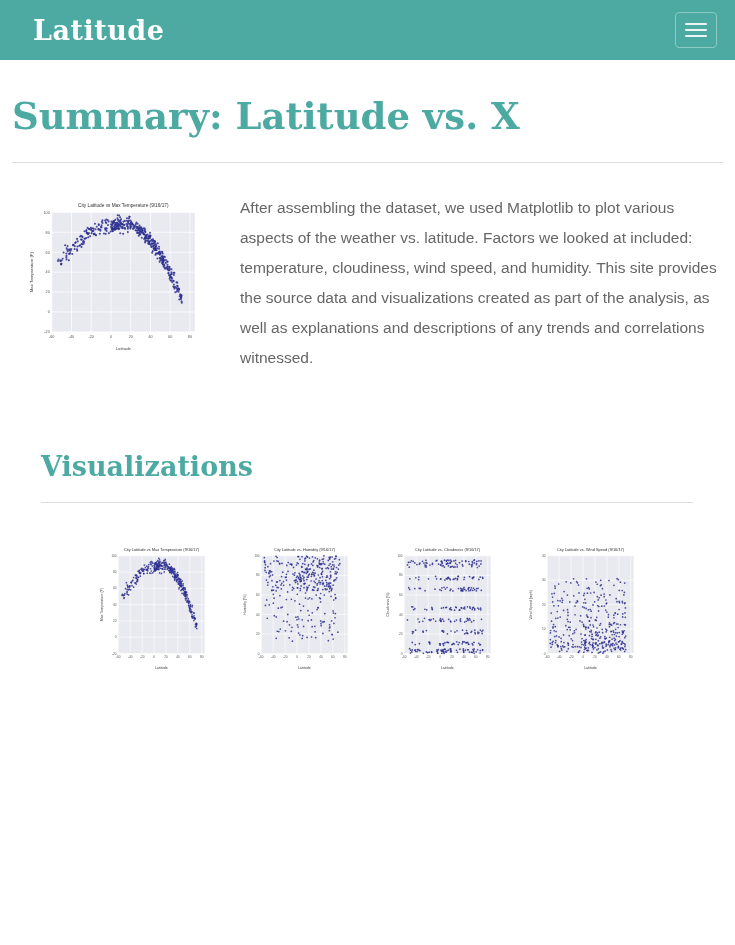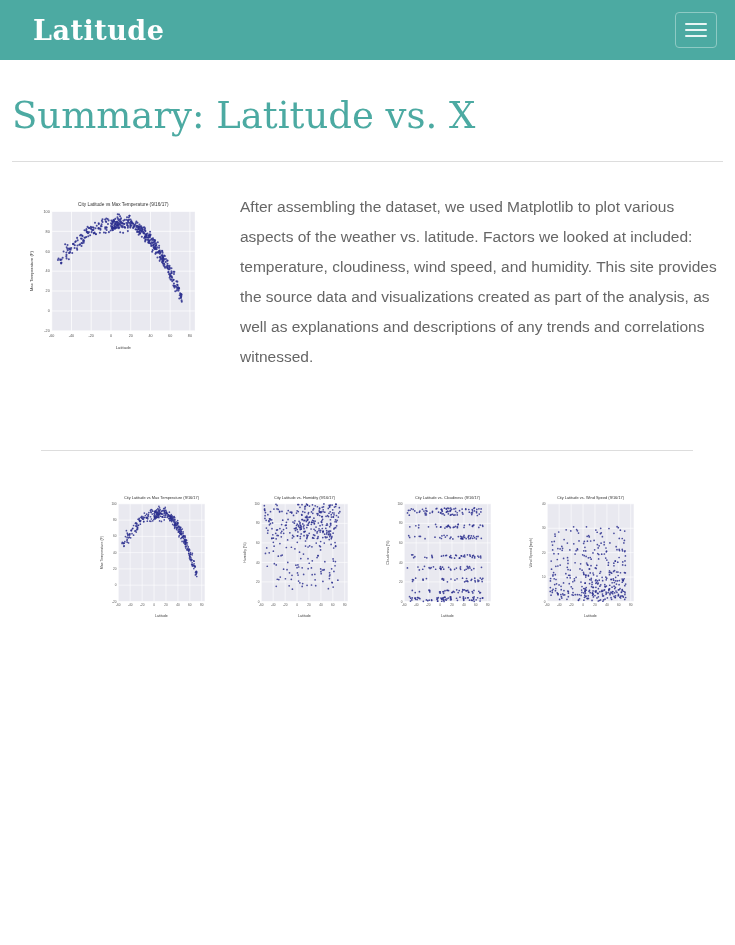--- a/index.html
+++ b/index.html
@@ -3,21 +3,21 @@
 <meta charset="utf-8">
 <style>
   *{box-sizing:border-box;margin:0;padding:0}
   html,body{background:#fff}
   body{width:735px;min-height:945px;font-family:"Liberation Sans",sans-serif;margin:0 auto;position:relative}
   .navbar{background:#4caaa2;height:60px;display:flex;align-items:center;position:relative;padding:0 20px}
   .brand{color:#fff;font-family:"DejaVu Serif",serif;font-weight:bold;font-size:27px;text-decoration:none;margin-left:13px;letter-spacing:.5px}
   .menu-btn{position:absolute;right:18px;top:12px;width:42px;height:36px;background:transparent;border:1px solid #8ecac4;border-radius:4px;display:flex;flex-direction:column;justify-content:center;align-items:center;gap:4px;cursor:pointer}
   .menu-btn span{display:block;width:22px;height:2px;background:#eaf6f5;border-radius:1px}
   main{padding:0 12px}
-  .page-title{color:#4caaa2;font-family:"DejaVu Serif",serif;font-size:37px;font-weight:normal;margin-top:34px}
+  .page-title{color:#4caaa2;font-family:"DejaVu Serif",serif;font-size:37px;font-weight:bold;margin-top:34px}
   hr.rule{border:none;border-top:1px solid #ddd;margin:24px 0 0}
   .summary{margin-top:30px;color:#666;font-size:15.5px;line-height:30px}
   .summary figure{float:left;margin:4px 40px 12px 13px;width:175px}
   .summary figure svg{display:block;width:175px;height:auto}
   .summary p{margin-bottom:30px;text-align:left}
   .viz{clear:both;margin:78px 30px 0 29px;padding-bottom:135px}
   .viz-title{color:#4caaa2;font-family:"DejaVu Serif",serif;font-size:27px;font-weight:bold}
   hr.viz-rule{border:none;border-top:1px solid #ddd;margin:20px 0 0}
   .thumbs{display:flex;justify-content:center;gap:30px;margin-top:40px}
   .thumb{display:block;width:113px;cursor:pointer;text-decoration:none}
@@ -558,20 +558,21 @@
             <text x="95.5" y="9.5" font-size="4.6" text-anchor="middle" fill="#333" font-family="Liberation Sans, sans-serif">City Latitude vs Max Temperature (9/16/17)</text>
             <text x="95.5" y="149" font-size="4.2" text-anchor="middle" fill="#444" font-family="Liberation Sans, sans-serif">Latitude</text>
             <text transform="translate(8,73) rotate(-90)" font-size="4.2" text-anchor="middle" fill="#444" font-family="Liberation Sans, sans-serif">Max Temperature (F)</text>
           </svg>
         </div>
     </figure>
     <p>After assembling the dataset, we used Matplotlib to plot various aspects of the weather vs. latitude. Factors we looked at included: temperature, cloudiness, wind speed, and humidity. This site provides the source data and visualizations created as part of the analysis, as well as explanations and descriptions of any trends and correlations witnessed.</p>
   </section>
 
   <section class="viz">
+    <h2 class="viz-title">Visualizations</h2>
     <hr class="viz-rule">
     <div class="thumbs">
       <a class="thumb" href="#">
         <div>
             <svg xmlns="http://www.w3.org/2000/svg" viewBox="0 0 132 150">
               <rect x="0" y="0" width="132" height="150" fill="#ffffff"></rect>
               <rect x="26" y="15" width="101" height="114" fill="#e9e9f0"></rect>
               <line x1="26.0" y1="15" x2="26.0" y2="129" stroke="#fff" stroke-width="0.7"></line>
               <text x="26.0" y="134.5" font-size="3.6" text-anchor="middle" fill="#555" font-family="Liberation Sans, sans-serif">-60</text>
               <line x1="39.9" y1="15" x2="39.9" y2="129" stroke="#fff" stroke-width="0.7"></line>

